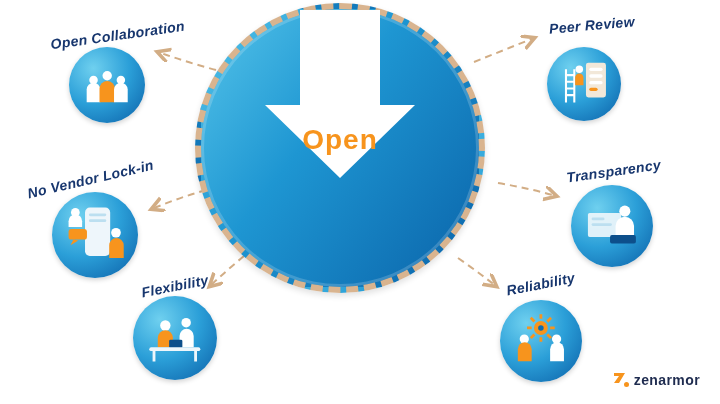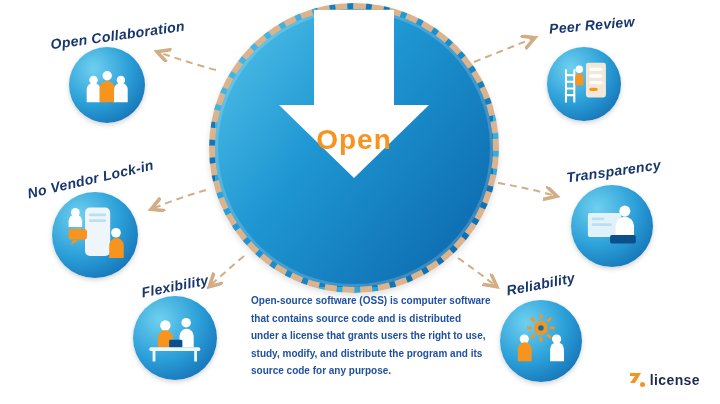--- a/index.html
+++ b/index.html
@@ -6,21 +6,21 @@
   html,body { background:#ffffff; }
   body { font-family:"Liberation Sans", sans-serif; }
 
   .stage { position:relative; width:720px; height:404px; background:#fff; overflow:hidden; }
 
   
   .connectors { position:absolute; inset:0; pointer-events:none; }
 
   
   .center-circle {
-    position:absolute; left:209px; top:3px; width:290px; height:290px;
+    position:absolute; left:195px; top:3px; width:290px; height:290px;
     border-radius:50%;
     border:6px dashed #d9b48f;
     background: linear-gradient(128deg, #56c5ea 0%, #1e96d2 42%, #0a63a9 100%);
     box-shadow: inset 0 0 0 3px rgba(255,255,255,0.18), 0 3px 6px rgba(0,0,0,0.12);
   }
   .center-arrow { position:absolute; left:50%; top:1px; transform:translateX(-50%); }
   .word-open {
     position:absolute; top:115px; left:0; width:100%; text-align:center;
     color:#f7941d; font-size:28px; font-weight:bold; letter-spacing:1px;
   }
@@ -167,23 +167,22 @@
       <circle cx="40" cy="26" r="7.5" fill="#f7941d"></circle>
       <circle cx="40" cy="26" r="3" fill="#0d6cb0"></circle>
       <circle cx="22" cy="38" r="5" fill="#ffffff"></circle>
       <path d="M15 62 v-13 a7.5 7.5 0 0 1 15 0 v13 z" fill="#f7941d"></path>
       <circle cx="57" cy="38" r="5" fill="#ffffff"></circle>
       <path d="M50 62 v-13 a7.5 7.5 0 0 1 15 0 v13 z" fill="#ffffff"></path>
     </svg>
   </div>
   <div class="lbl lbl-rel">Reliability</div>
 
-  <div class="desc">Open-source software (OSS) is computer software that contains source code and is distributed under a license that grants users the right to use, study, modify, and distribute the program and its source code for any purpose.</div>
 
   <div class="brand">
     <svg width="17" height="15" viewBox="0 0 17 15">
       <polygon points="1,0 12,0 6,10 1,10 6,3 1,3" fill="#f7941d"></polygon>
       <circle cx="13.5" cy="11.5" r="2.5" fill="#f7941d"></circle>
     </svg>
-    <span class="brand-name">license</span>
+    <span class="brand-name">zenarmor</span>
   </div>
 
 </div>
 
 </body></html>

